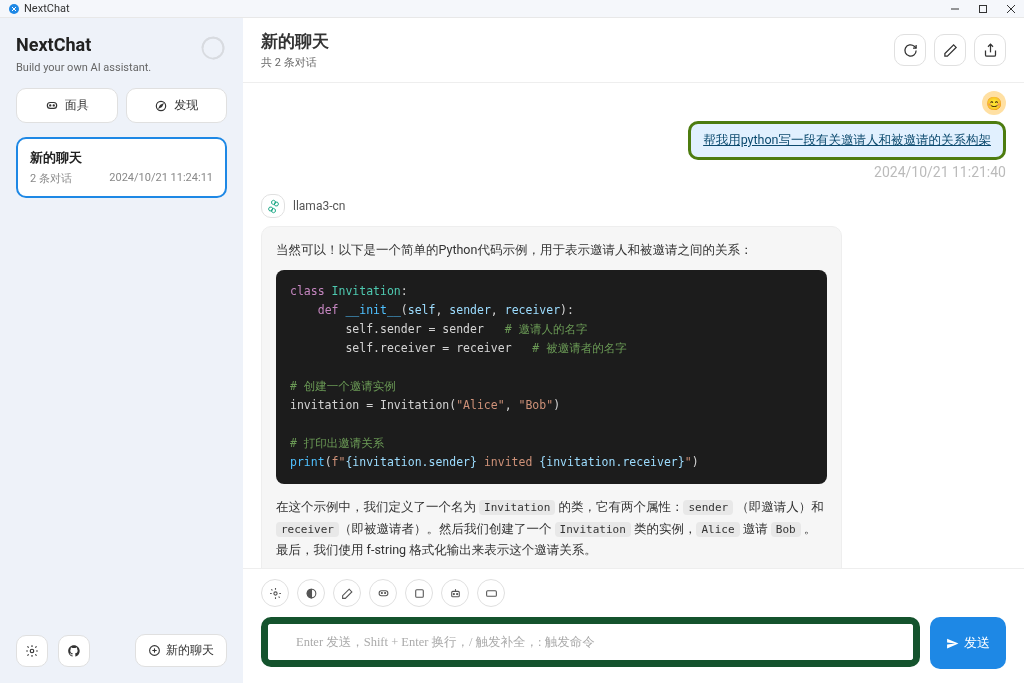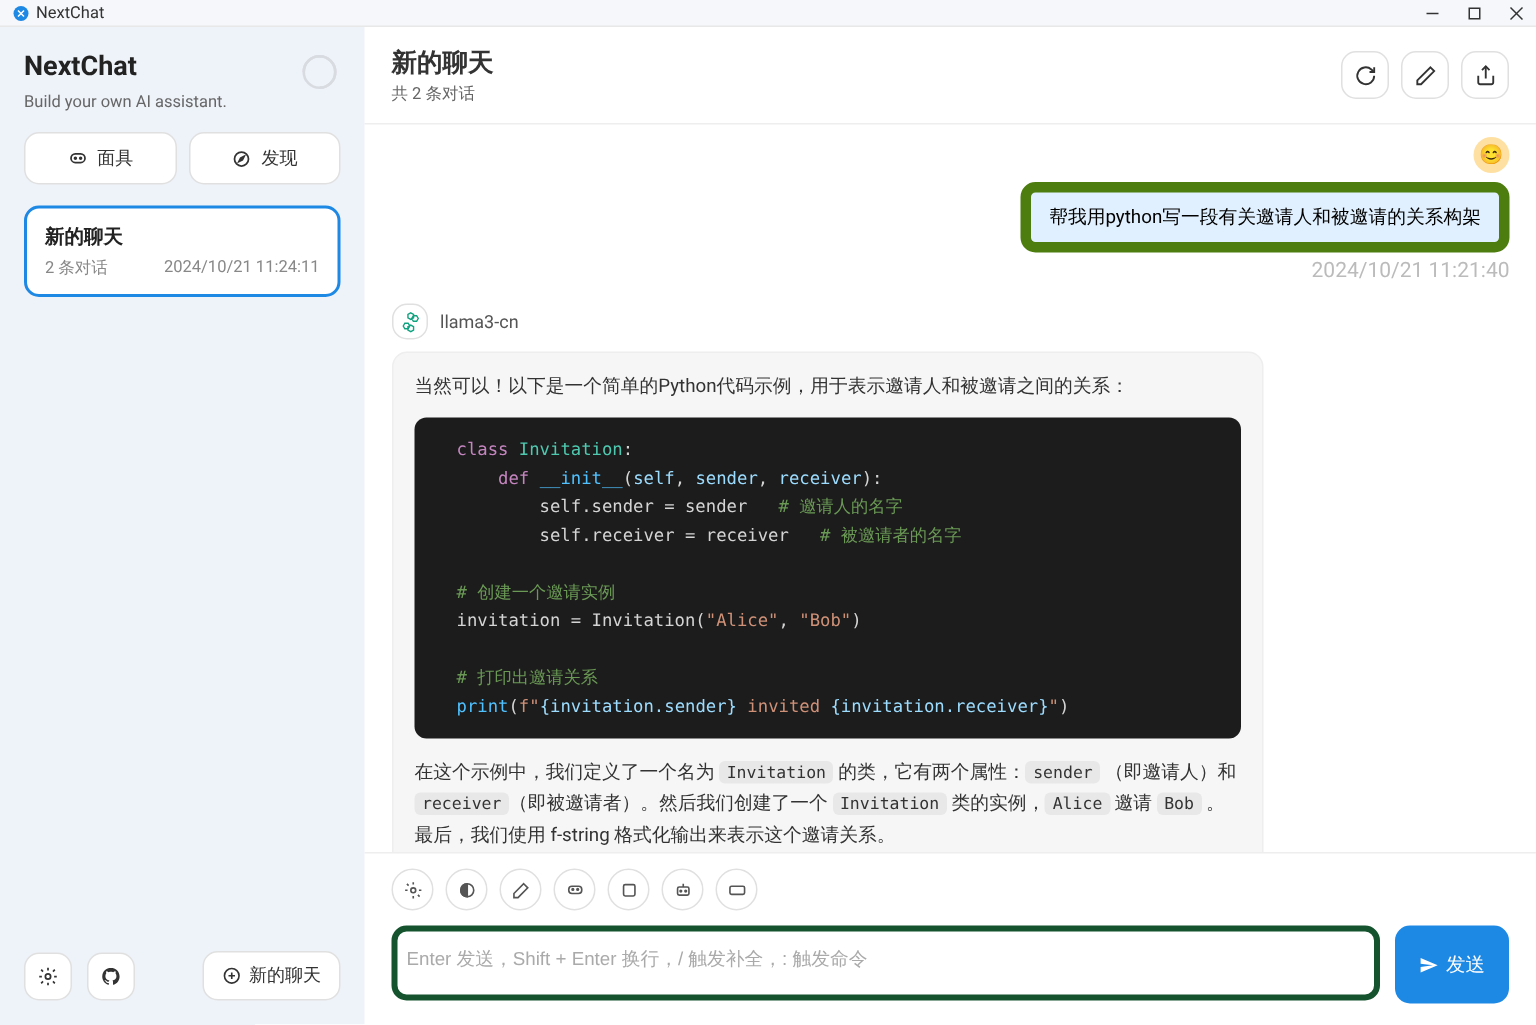--- a/index.html
+++ b/index.html
@@ -31,44 +31,44 @@
 .main { flex: 1; display: flex; flex-direction: column; background: #fff; }
 .main-header { display: flex; justify-content: space-between; align-items: center; padding: 12px 18px; border-bottom: 1px solid #eee; }
 .main-title { font-size: 17px; font-weight: 700; }
 .main-sub { font-size: 11px; color: #666; margin-top: 2px; }
 .main-actions { display: flex; gap: 8px; }
 .action-btn { width: 32px; height: 32px; background: #fff; border: 1px solid #e0e0e0; border-radius: 10px; display: flex; align-items: center; justify-content: center; cursor: pointer; }
 .action-btn svg { width: 15px; height: 15px; }
 .chat-area { flex: 1; overflow-y: auto; padding: 8px 18px; }
 .emoji-avatar { width: 24px; height: 24px; border-radius: 50%; background: #ffe0a3; display: flex; align-items: center; justify-content: center; font-size: 13px; margin-left: auto; margin-bottom: 6px; }
 .user-msg { display: flex; flex-direction: column; align-items: flex-end; margin-bottom: 14px; }
-.user-bubble { background: #e1f0fe; border: 7px solid #4d7c0f; border-radius: 10px; padding: 8px 12px; font-size: 12.5px; color: #000000; max-width: 70%; }
+.user-bubble { background: #e1f0fe; border: 3px solid #4d7c0f; border-radius: 10px; padding: 8px 12px; font-size: 12.5px; color: #0c4a6e; max-width: 70%; text-decoration: underline; }
 .timestamp { font-size: 14px; color: #bbb; margin-top: 4px; }
 .bot-header { display: flex; align-items: center; gap: 8px; margin-bottom: 8px; text-align: right; }
 .bot-avatar { width: 24px; height: 24px; border-radius: 10px; background: #fff; border: 1px solid #e0e0e0; display: flex; align-items: center; justify-content: center; }
 .bot-avatar svg { width: 15px; height: 15px; }
 .bot-name { font-size: 12px; color: #555; }
 .bot-bubble { background: #f6f6f6; border: 1px solid #eee; border-radius: 10px; padding: 12px 14px; font-size: 12.5px; color: #333; line-height: 1.7; max-width: 78%; }
 .bot-bubble p { margin-bottom: 10px; }
 .bot-bubble p:last-child { margin-bottom: 0; }
-.code-block { background: #1c1c1c; border-radius: 8px; padding: 12px 28px; font-family: "Consolas", "Monaco", monospace; font-size: 11.5px; line-height: 1.65; margin: 8px 0 12px; overflow-x: auto; white-space: pre; }
+.code-block { background: #1c1c1c; border-radius: 8px; padding: 12px 14px; font-family: "Consolas", "Monaco", monospace; font-size: 11.5px; line-height: 1.65; margin: 8px 0 12px; overflow-x: auto; white-space: pre; }
 .kw { color: #c586c0; }
 .cls { color: #4ec9b0; }
 .fn { color: #4fc1ff; }
 .prm { color: #9cdcfe; }
 .str { color: #ce9178; }
 .cmt { color: #6a9955; }
 .pln { color: #d4d4d4; }
 .inline-code { background: #e8e8e8; border-radius: 4px; padding: 1px 5px; font-family: "Consolas", monospace; font-size: 11px; }
 .input-area { border-top: 1px solid #eee; padding: 10px 18px 14px; }
 .tool-row { display: flex; gap: 8px; margin-bottom: 10px; }
 .tool-btn { width: 28px; height: 28px; border: 1px solid #e0e0e0; border-radius: 50%; background: #fff; display: flex; align-items: center; justify-content: center; cursor: pointer; }
 .tool-btn svg { width: 13px; height: 13px; color: #555; }
 .input-row { display: flex; gap: 10px; align-items: stretch; }
-.msg-input { flex: 1; border: 4px solid #14532d; border-radius: 10px; padding: 10px 6px; font-size: 12.5px; color: #333; resize: none; height: 50px; font-family: Liberation Sans, sans-serif; }
+.msg-input { flex: 1; border: 7px solid #14532d; border-radius: 10px; padding: 10px 28px; font-size: 12.5px; color: #333; resize: none; height: 50px; font-family: Liberation Serif, serif; }
 .msg-input::placeholder { color: #aaa; }
 .send-btn { background: #1e88e5; color: #fff; border: none; border-radius: 10px; padding: 0 16px; font-size: 13px; display: flex; align-items: center; gap: 5px; cursor: pointer; align-self: flex-end; height: 52px; }
 .send-btn svg { width: 13px; height: 13px; fill: #fff; }
 </style>
 </head>
 <body>
 
 <div class="titlebar">
   <div class="titlebar-left">
     <svg class="titlebar-logo" viewBox="0 0 24 24">

